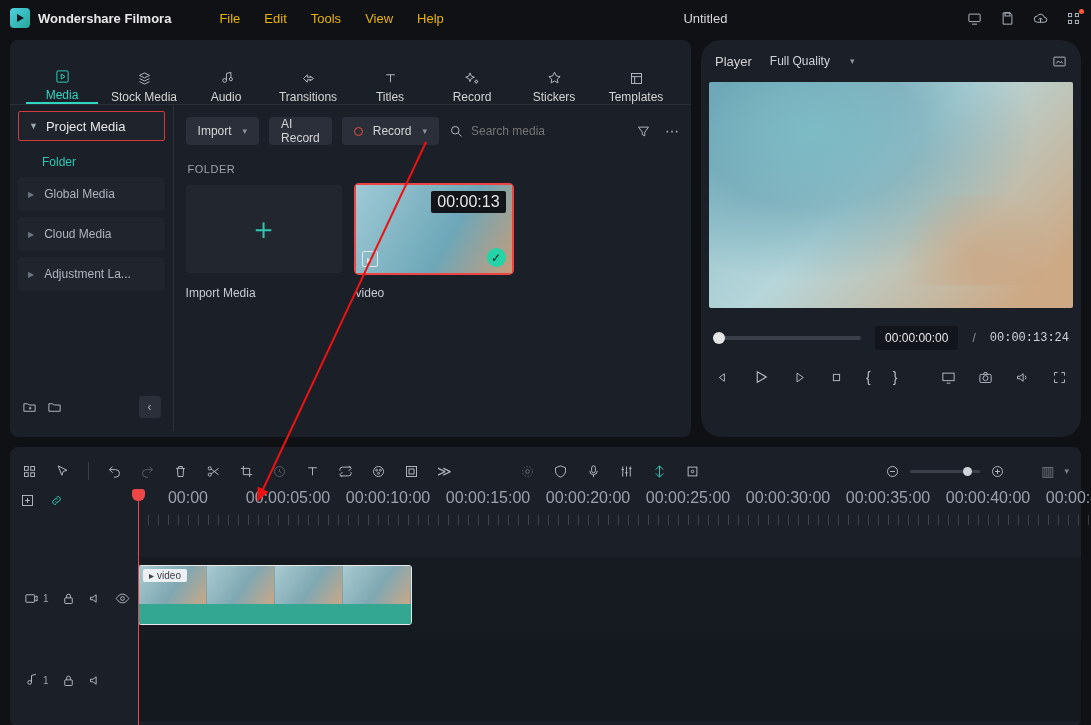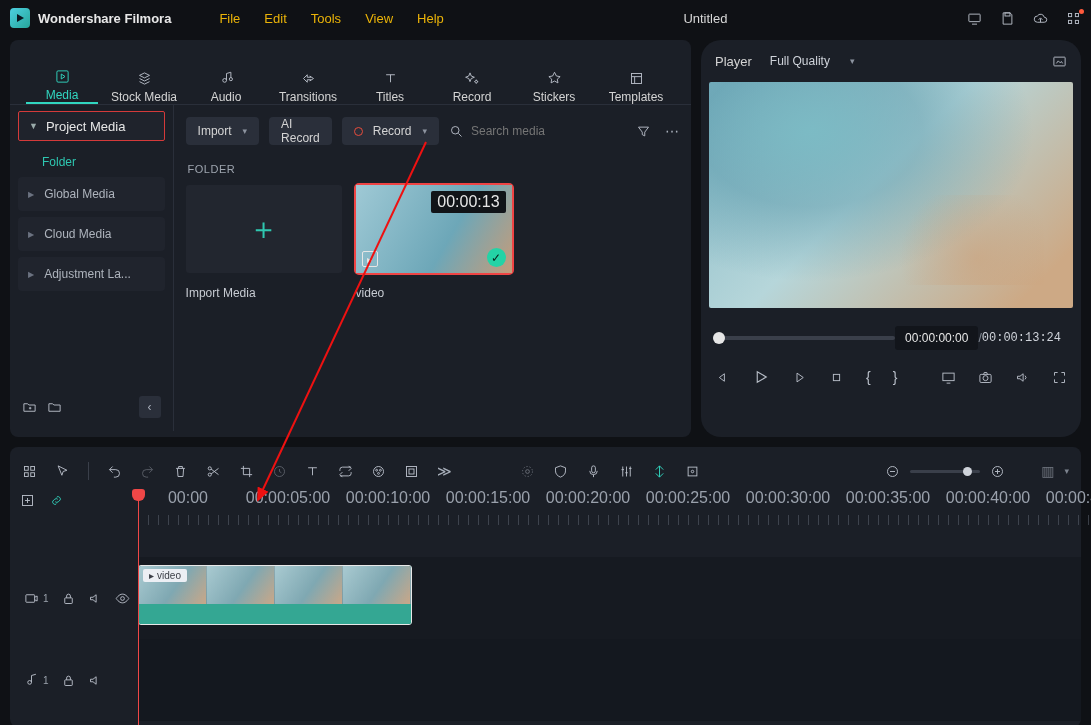--- a/index.html
+++ b/index.html
@@ -71,21 +71,21 @@
 .preview-top .pl { font-size:13px; color:#d4d4d4; }
 .quality-dd { display:flex; align-items:center; gap:20px; color:#cfd3da; font-size:12px; cursor:pointer; }
 .quality-dd .car { font-size:9px; color:#8d94a0; }
 .preview-top .spacer { flex:1; }
 .snap-icn { color:#b7bdc7; }
 .preview-img { margin:0 8px; height:226px; border-radius:2px; background:
    radial-gradient(ellipse at 28% 22%, rgba(120,185,195,0.9) 0%, rgba(70,140,160,0.4) 30%, transparent 60%),
    linear-gradient(135deg,#86b9c6 0%, #b6d6da 45%, #cda985 90%),
    #9fbfc9; position:relative; overflow:hidden; }
 .preview-img::after{content:'';position:absolute;right:8%;bottom:10%;width:46%;height:40%;background:radial-gradient(circle at 60% 70%, rgba(205,160,120,0.55), transparent 65%);}
-.scrub { margin:18px 20px 0 12px; display:flex; align-items:center; }
+.scrub { margin:18px 12px 0 12px; display:flex; align-items:center; gap:14px; }
 .scrub-track { flex:1; height:4px; background:#3a3f4a; border-radius:2px; position:relative; }
 .scrub-knob { position:absolute; left:0; top:-4px; width:12px;height:12px;background:#e6e6e6;border-radius:50%; }
 .time-box { background:#12151b; padding:5px 10px; border-radius:3px; font-size:12px; color:#e6e6e6; }
 .slash { color:#8a919c; }
 .total-time { font-size:12px; color:#cfd3da;font-family:Liberation Mono, monospace; }
 .prev-ctrls { display:flex; align-items:center; justify-content:space-between; padding:18px 14px 10px 14px; }
 .prev-ctrls .grp { display:flex; gap:22px; color:#b9bfc9; align-items:center;}
 .prev-ctrls .icn { cursor:pointer; }
 .prev-ctrls .big { font-size:16px; }
 

